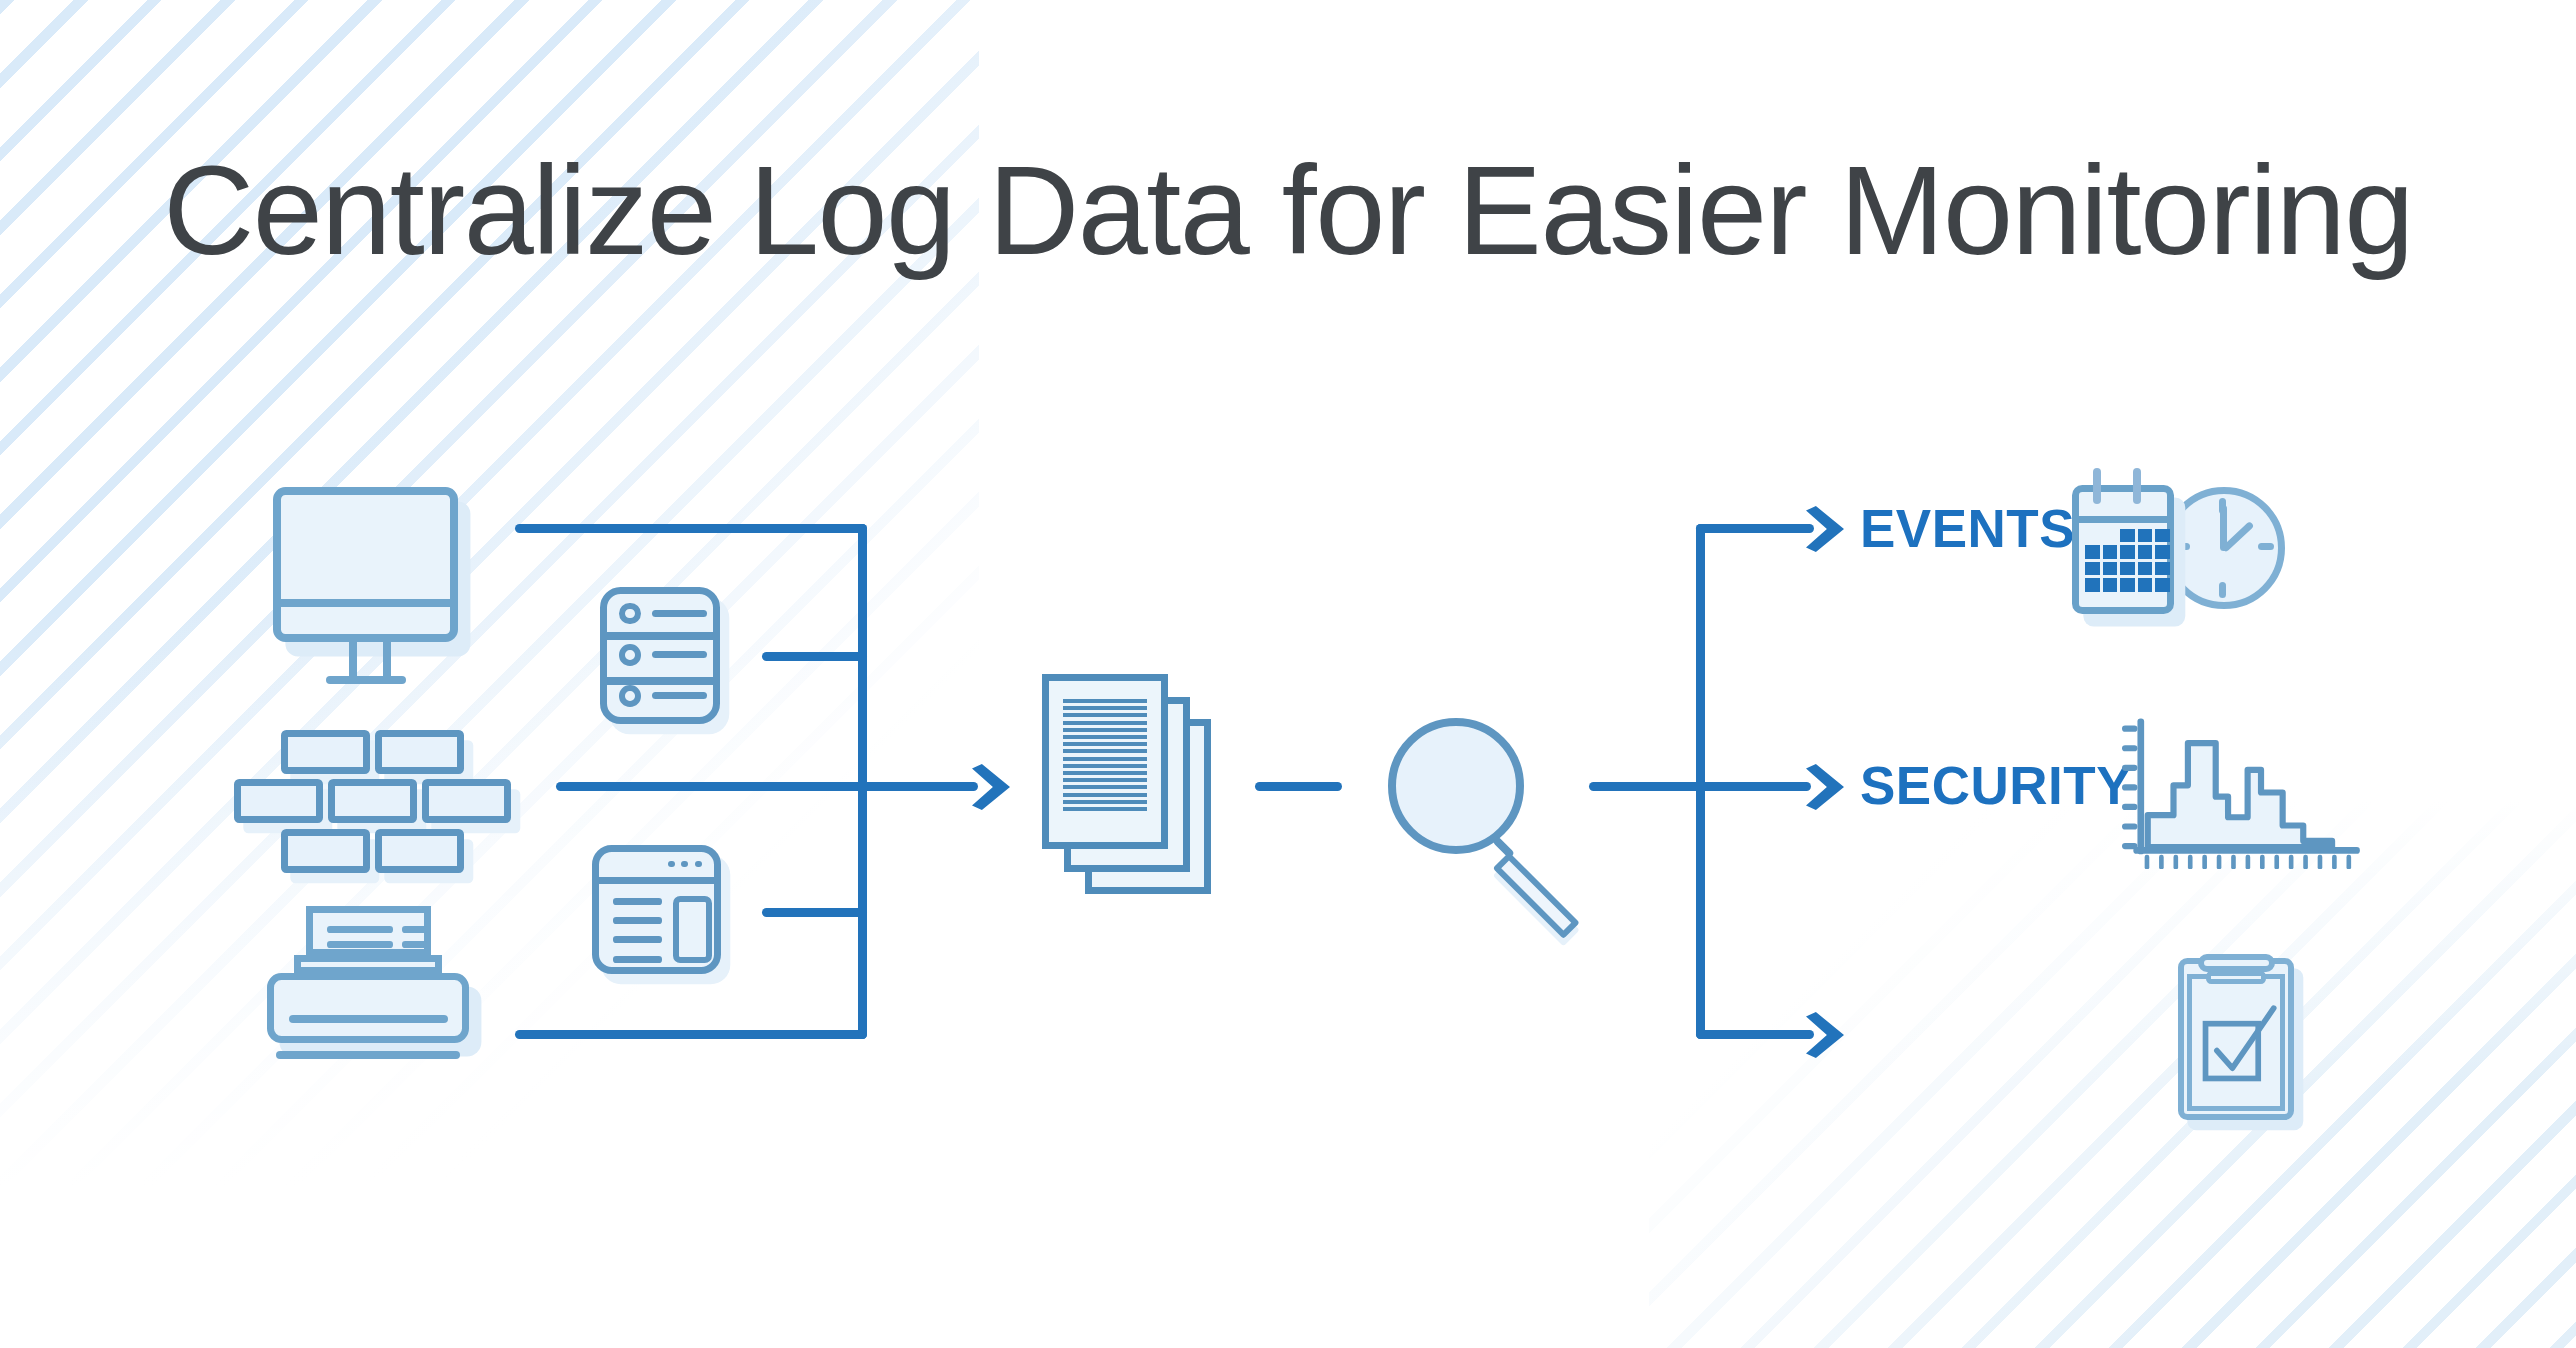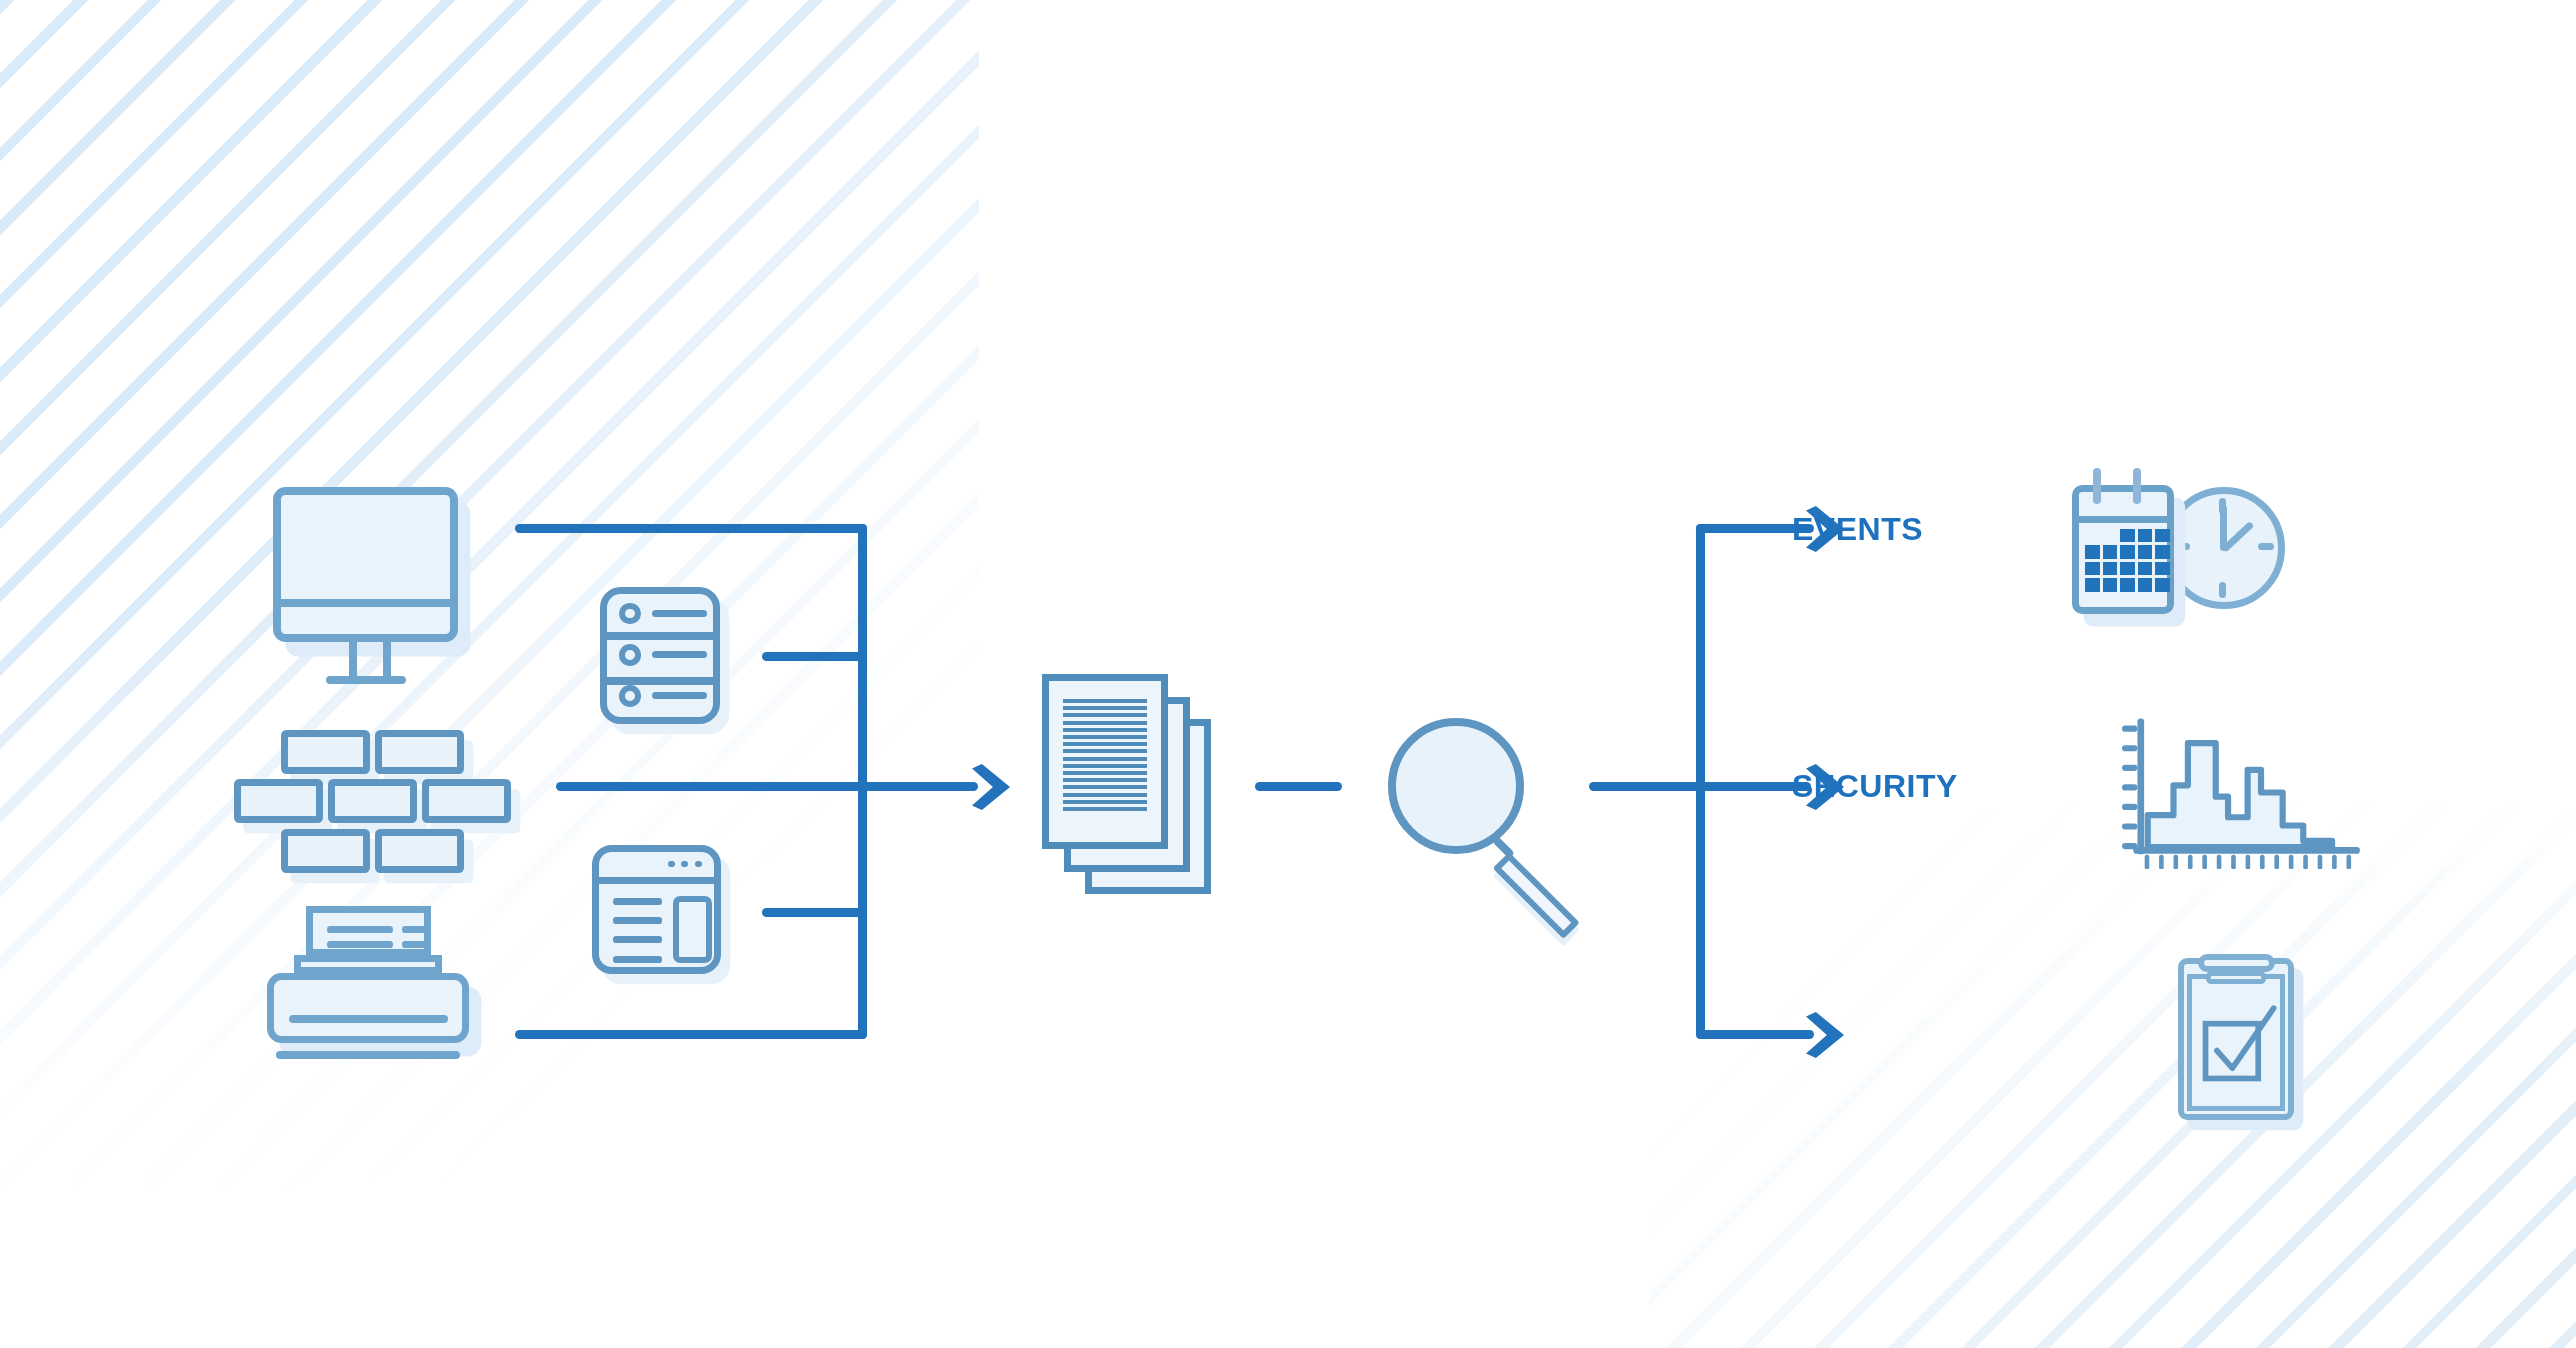--- a/index.html
+++ b/index.html
@@ -84,21 +84,21 @@
   
   #mag-circle { position:absolute; left:0; top:0; width:136px; height:136px;
     border:8.2px solid #5e96c1; border-radius:50%; background:#e7f2fb; }
   #mag-neck { position:absolute; left:107px; top:117px; width:24px; height:8.2px; background:#5e96c1;
     border-radius:4.1px; transform:rotate(45deg); transform-origin:left center; }
   #mag-handle { position:absolute; left:121px; top:134px; width:100px; height:23px;
     border:6.7px solid #5e96c1; border-radius:3.1px; background:#eef5fc;
     transform:rotate(45deg); transform-origin:top left; box-shadow:5.2px 5.2px 0 #e6f1fa; }
 
   
-  .out-label { position:absolute; left:1792px; font-size:32px; font-weight:700;
+  .out-label { position:absolute; left:1860px; font-size:53px; font-weight:700;
     color:#1d71bf; letter-spacing:0.5px; line-height:50px; z-index:2; }
 
   
   #clock { position:absolute; left:2163px; top:487px; width:122px; height:122px;
     border:7.7px solid #7fb0d4; border-radius:50%; background:#e7f2fb; z-index:2; }
   .clk-tick { position:absolute; background:#7fb0d4; border-radius:3.6px; }
   #clk-minute { position:absolute; left:50px; top:11.3px; width:6.7px; height:46px; border-radius:3.6px; background:#7fb0d4; }
   #clk-hour { position:absolute; left:50px; top:17px; width:6.7px; height:39px; border-radius:3.6px; background:#7fb0d4;
     transform:rotate(47deg); transform-origin:50% 100%; }
   #calendar { position:absolute; left:2072px; top:485px; width:102px; height:129px;
@@ -123,20 +123,21 @@
   #clip-check { position:absolute; left:12.4px; top:44px; z-index:4; }
 </style>
 </head>
 <body>
 
 <div id="canvas">
 
   <div class="stripes" id="stripes-tl"></div>
   <div class="stripes" id="stripes-br"></div>
 
+  <h1 id="page-title">Centralize Log Data for Easier Monitoring</h1>
 
   <div class="hline" style="left:515px; top:524px; width:352px;"></div>
   <div class="hline" style="left:556px; top:782px; width:422px;"></div>
   <div class="hline" style="left:515px; top:1030px; width:352px;"></div>
   <div class="hline" style="left:762px; top:652px; width:105px;"></div>
   <div class="hline" style="left:762px; top:908px; width:105px;"></div>
   <div class="vline" style="left:858px; top:524px; height:515px;"></div>
   <div class="arrowhead" style="left:972px; top:764px;"></div>
   <div class="hline" style="left:1255px; top:782px; width:87px;"></div>
   <div class="hline" style="left:1589px; top:782px; width:222px;"></div>

